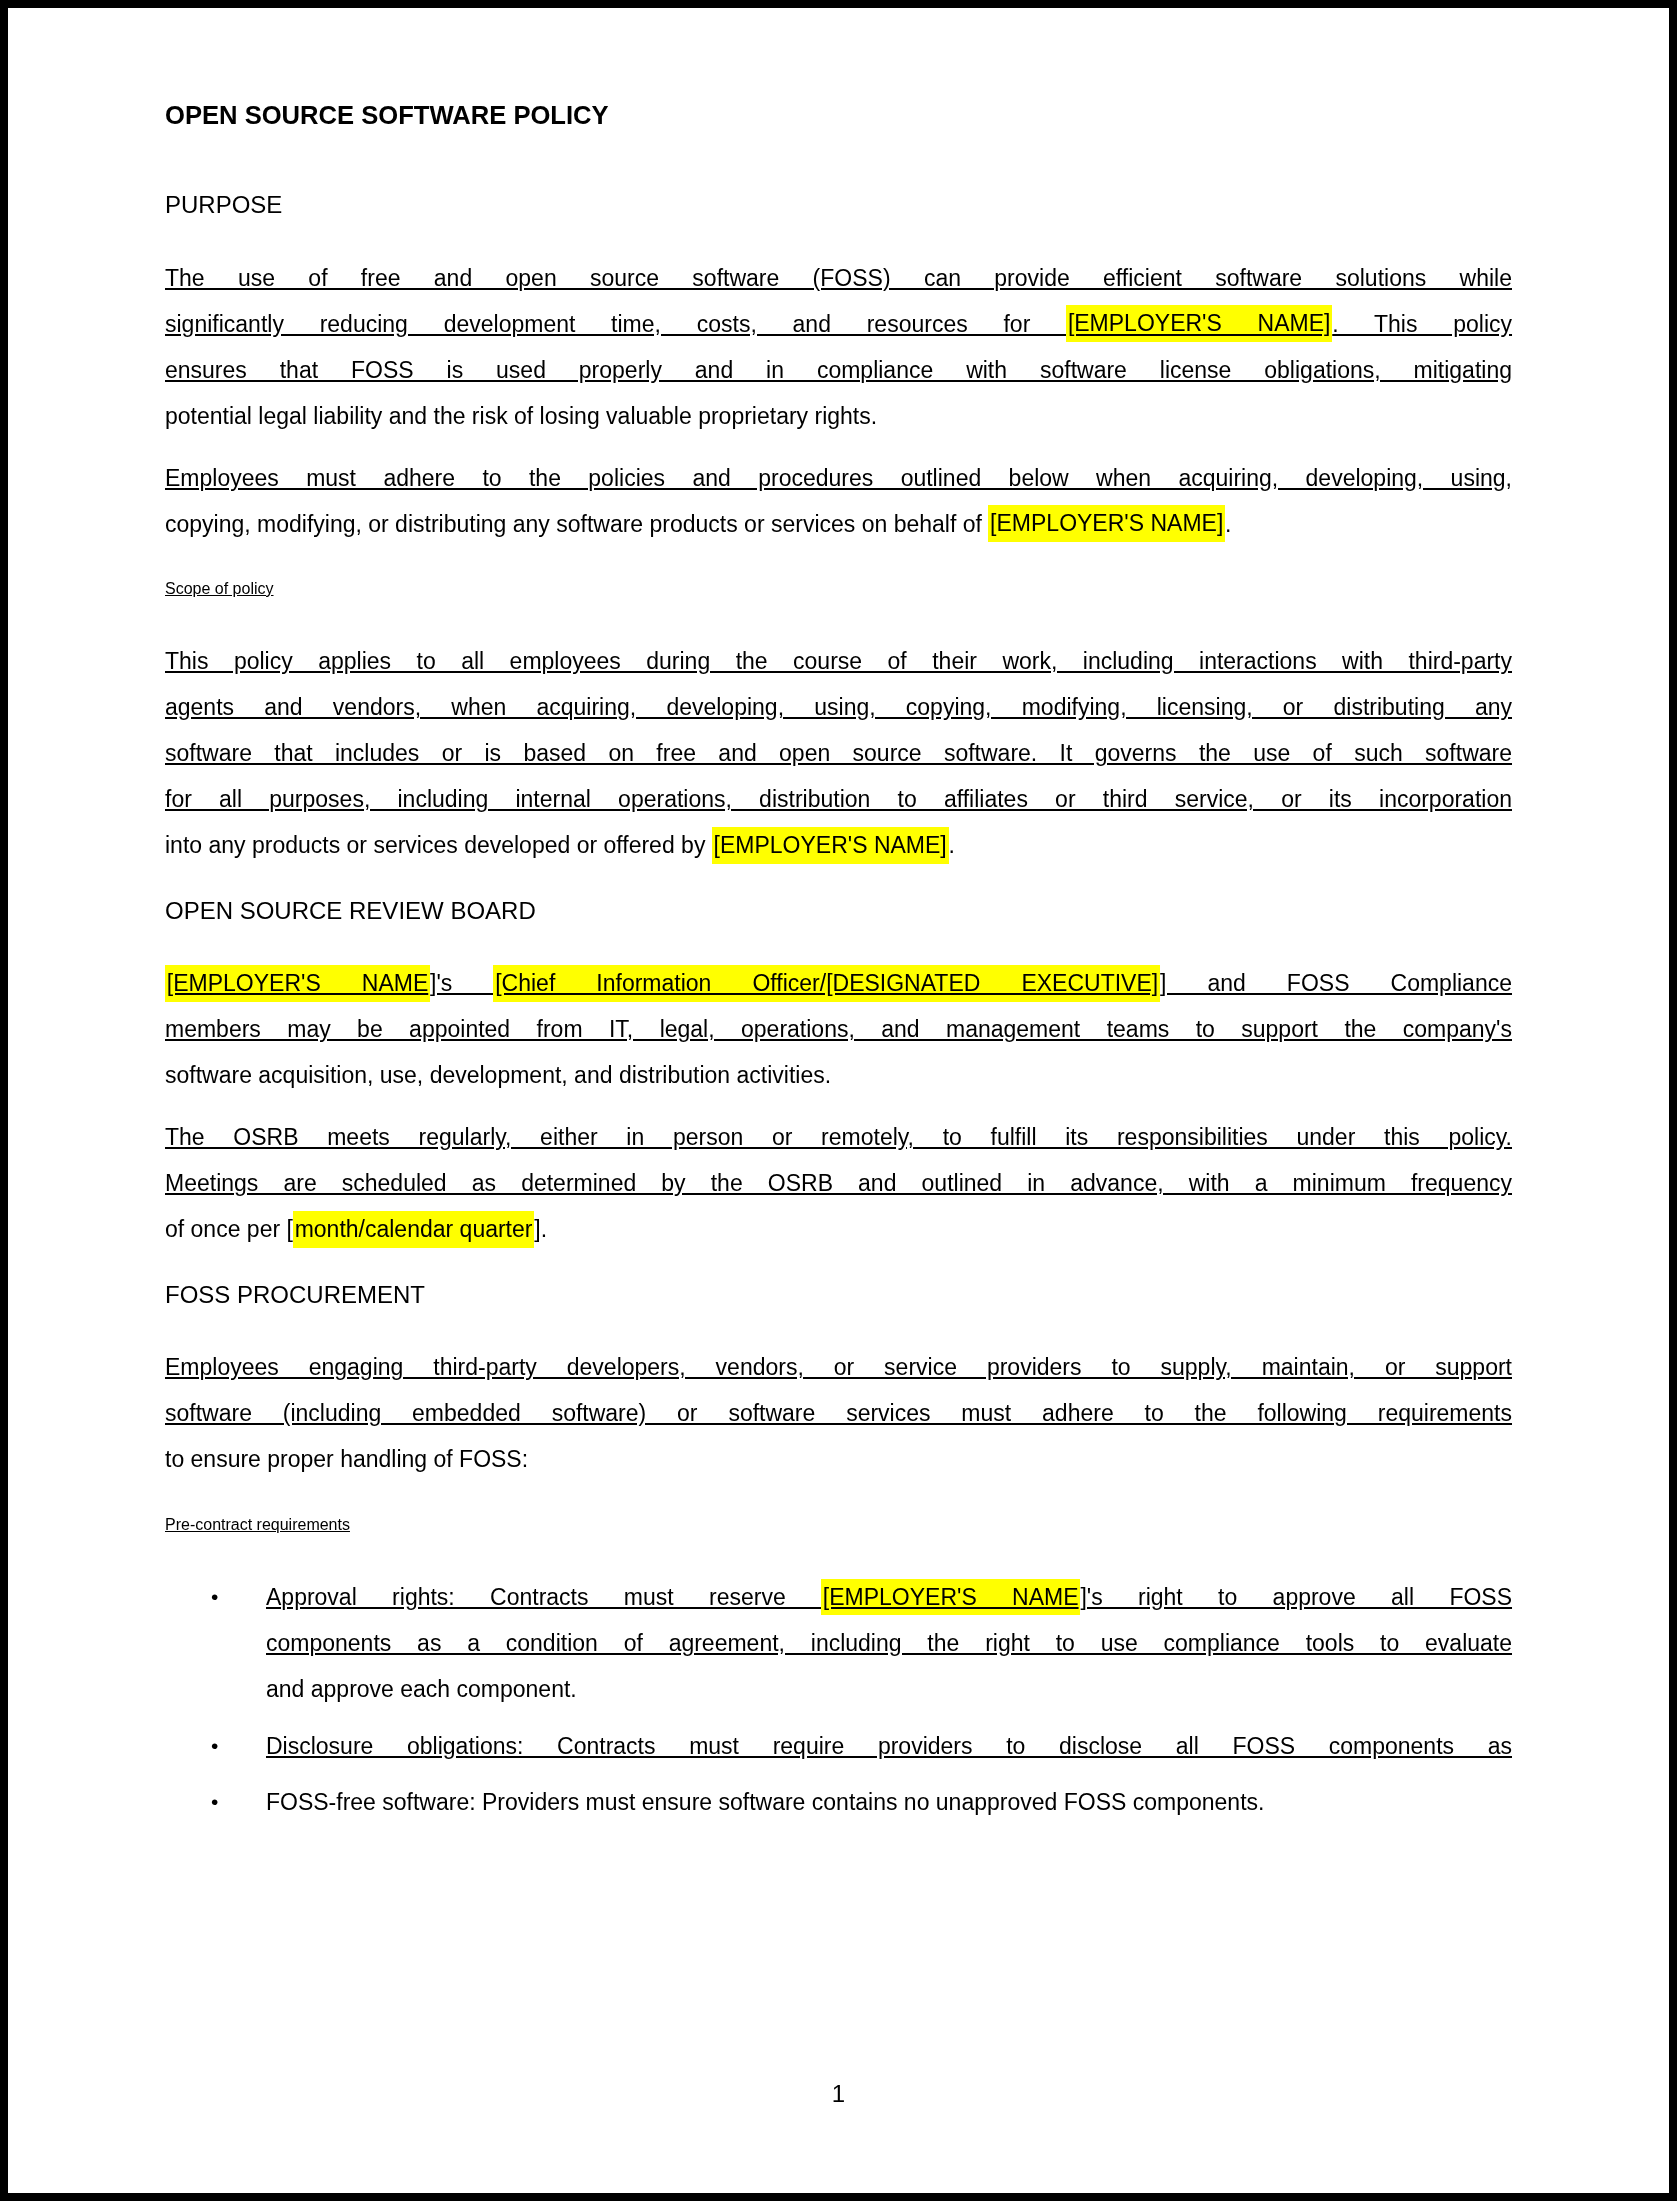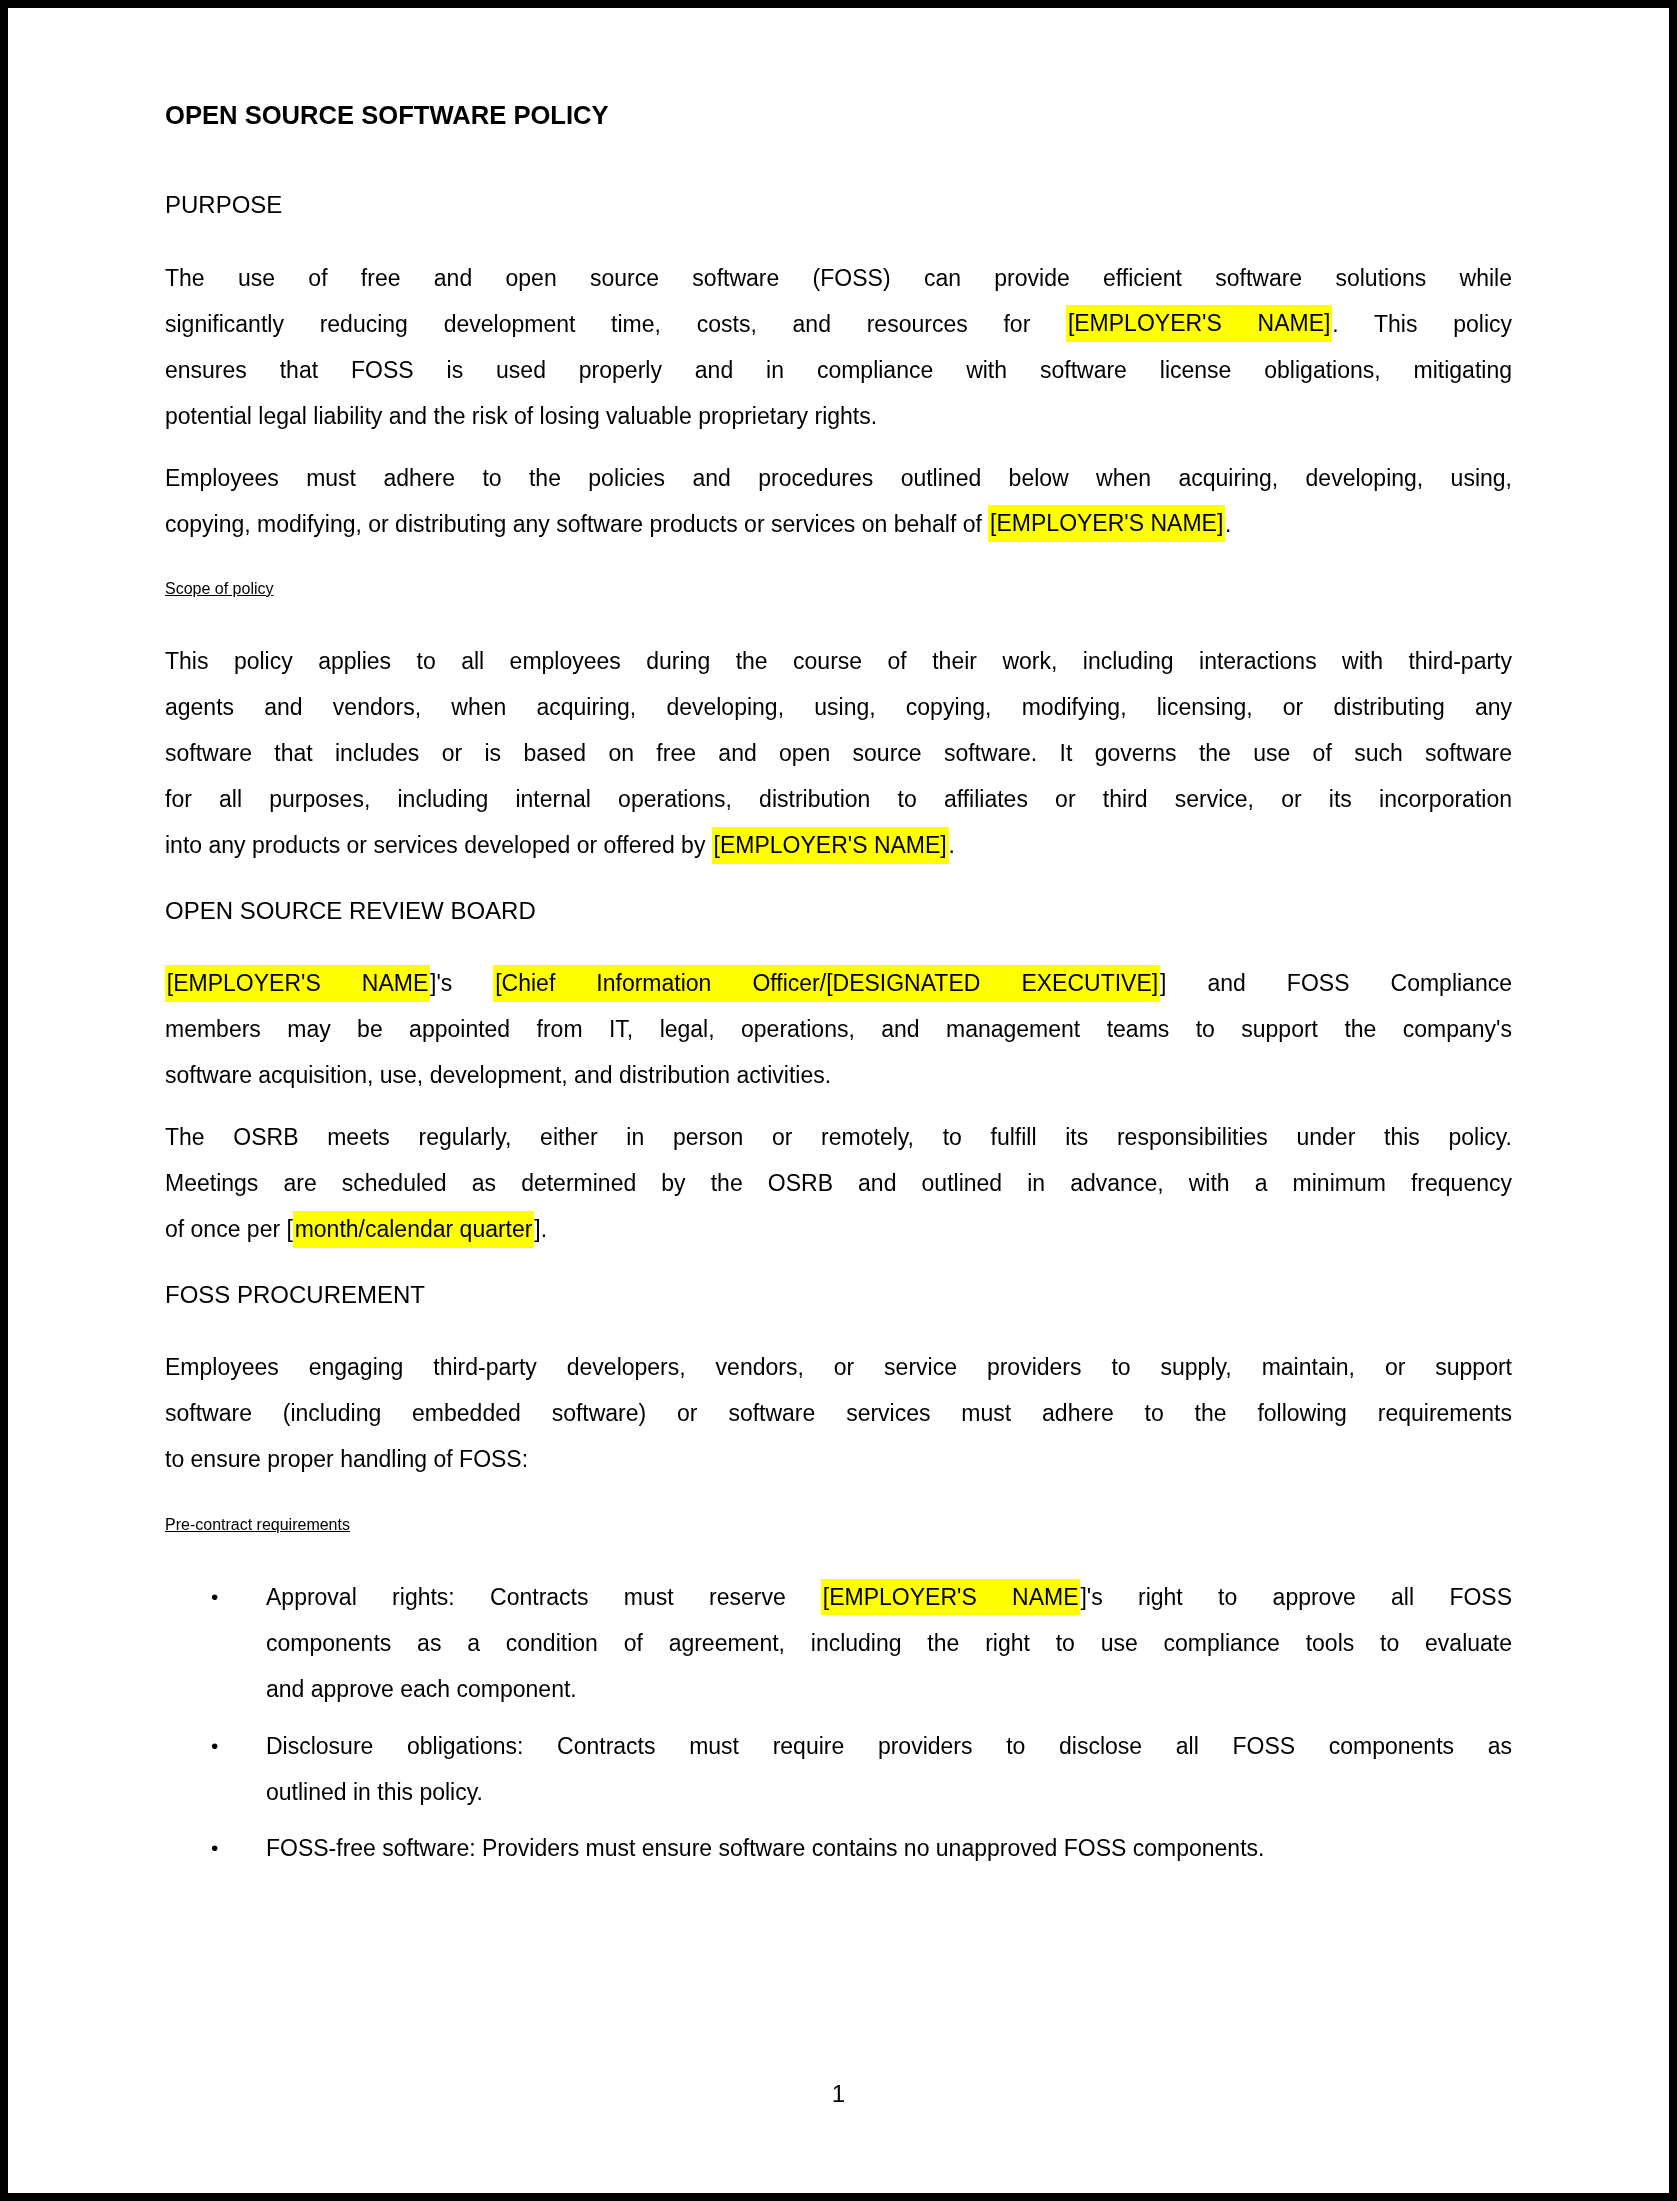--- a/index.html
+++ b/index.html
@@ -29,21 +29,21 @@
     margin:19.4px 0 26.5px 0;
   }
   .subheading {
     font-size:16px;
     line-height:46px;
     text-decoration:underline;
     margin:19.4px 0 26.5px 0;
   }
   .para { margin:0 0 16px 0; }
   .tline { line-height:46px; white-space:normal; }
-  .jline { text-align:justify; text-align-last:justify; }
+  .jline { text-align:justify; text-align-last:justify;text-decoration:underline; }
   .hl {
     background:var(--hl, #ffff00);
     padding:5.3px 1.8px;
   }
   .bullets { margin:0 0 16px 0; }
   .bullet-item { position:relative; padding-left:101px; margin:0 0 10.6px 0; }
   .bullet-marker {
     position:absolute;
     left:46px; top:0;
     line-height:46px;
@@ -104,21 +104,20 @@
       <div class="bullets">
         <div class="bullet-item">
           <span class="bullet-marker">•</span>
           <div class="tline jline"><span>Approval rights: Contracts must reserve </span><span class="hl">[EMPLOYER'S NAME</span><span>]'s right to approve all FOSS</span></div>
           <div class="tline jline"><span>components as a condition of agreement, including the right to use compliance tools to evaluate</span></div>
           <div class="tline"><span>and approve each component.</span></div>
         </div>
         <div class="bullet-item">
           <span class="bullet-marker">•</span>
           <div class="tline jline"><span>Disclosure obligations: Contracts must require providers to disclose all FOSS components as</span></div>
-          <div class="tline"><span>outlined in this policy.</span></div>
         </div>
         <div class="bullet-item">
           <span class="bullet-marker">•</span>
           <div class="tline"><span>FOSS-free software: Providers must ensure software contains no unapproved FOSS components.</span></div>
         </div>
       </div>
     </div>
   <div class="page-number">1</div>
 </div>
 

